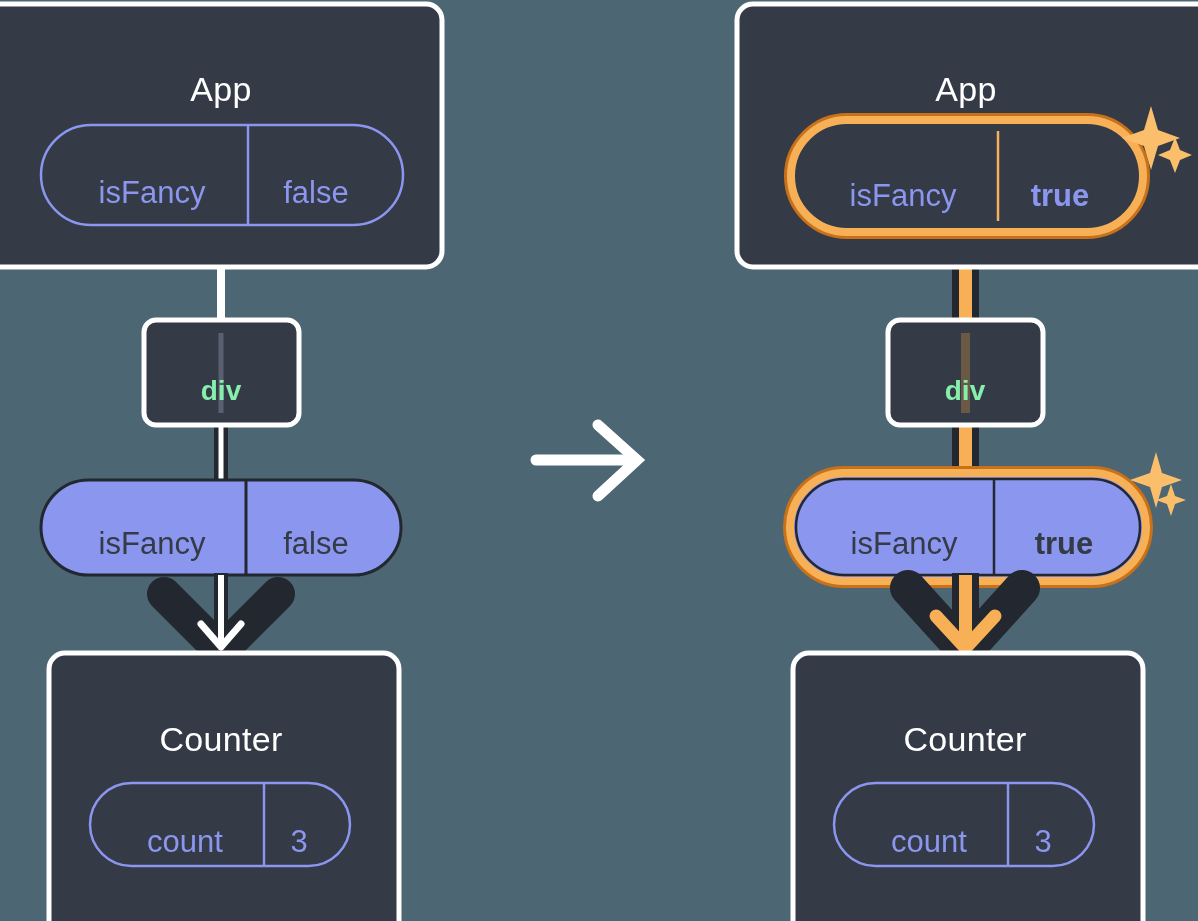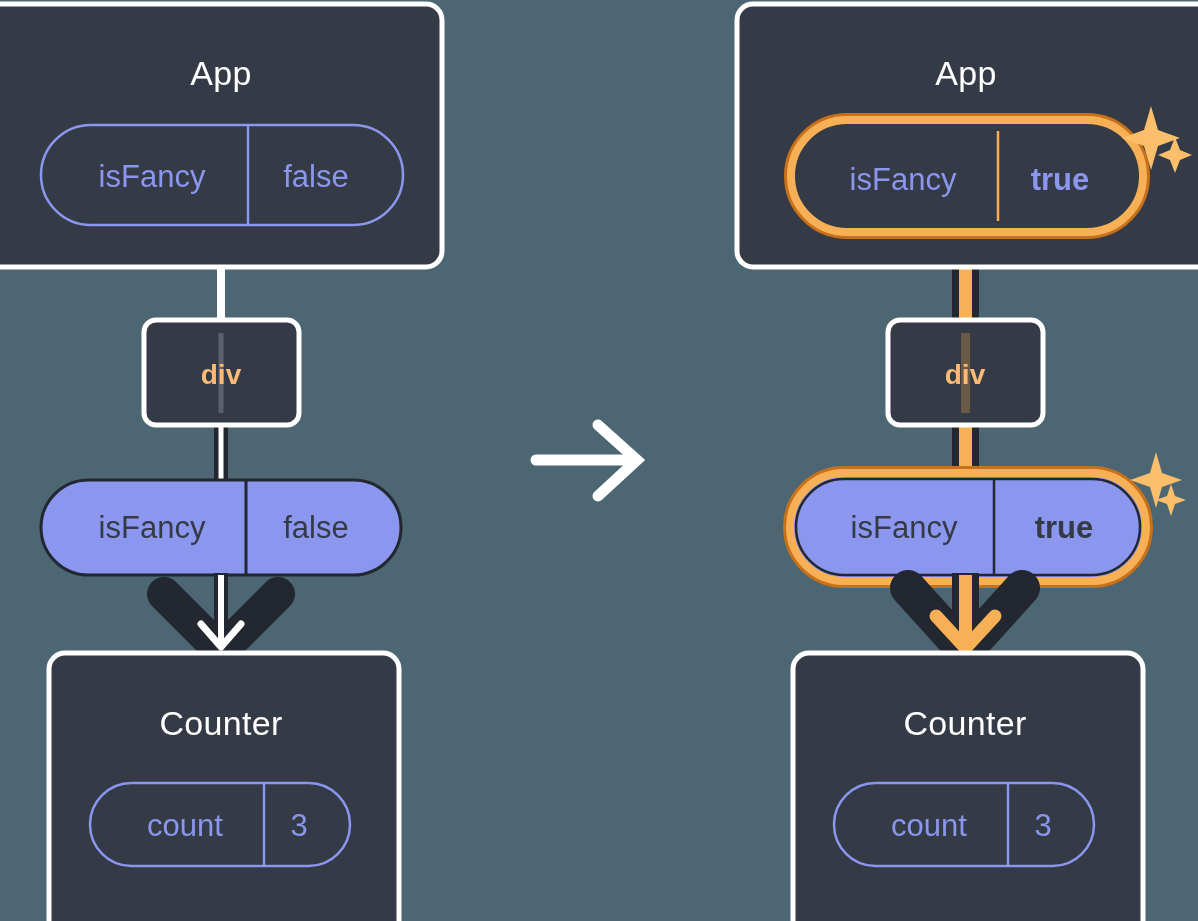--- a/index.html
+++ b/index.html
@@ -21,20 +21,21 @@
   }
   #stage svg {
     position: absolute;
     top: 0;
     left: 0;
   }
   .txt {
     position: absolute;
     white-space: nowrap;
     pointer-events: none;
+    margin-top: 16px;
   }
   .comp-title {
     color: #ffffff;
     font-size: 34px;
     font-weight: 400;
     letter-spacing: 0.3px;
   }
   .state-key-dark {
     color: #8b96ef;
     font-size: 31px;
@@ -55,21 +56,21 @@
   }
   .prop-val {
     color: #343a46;
     font-size: 31px;
     font-weight: 400;
   }
   .prop-val.bold {
     font-weight: 700;
   }
   .tag-label {
-    color: #fdba74;
+    color: #86efac;
     font-size: 28px;
     font-weight: 700;
   }
   .ctr {
     transform: translate(-50%, -50%);
   }
 </style>
 </head>
 <body>
 

